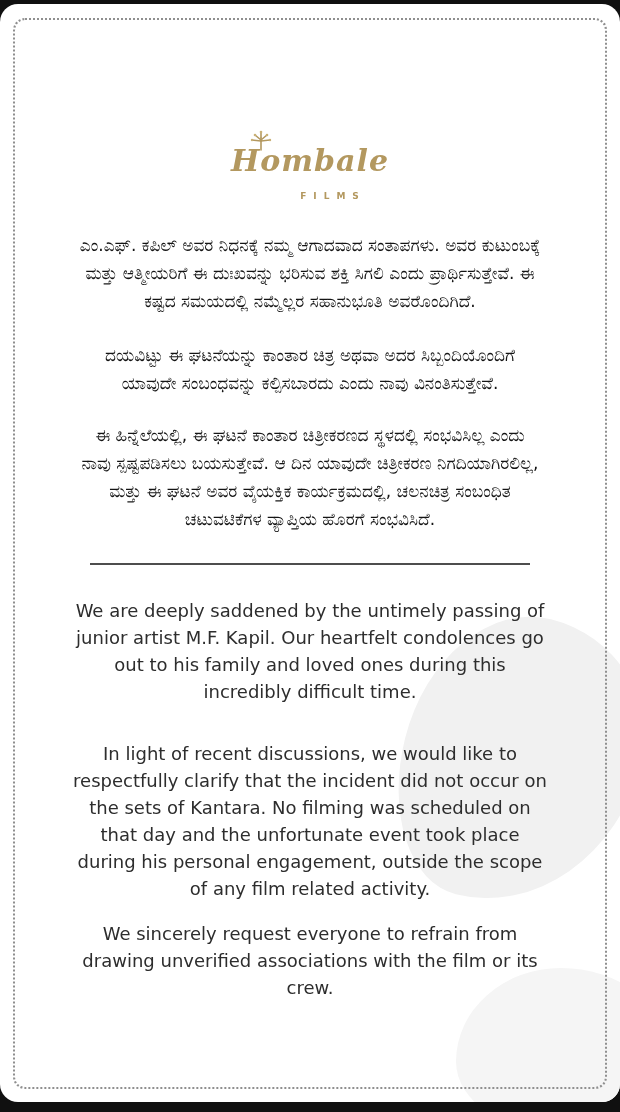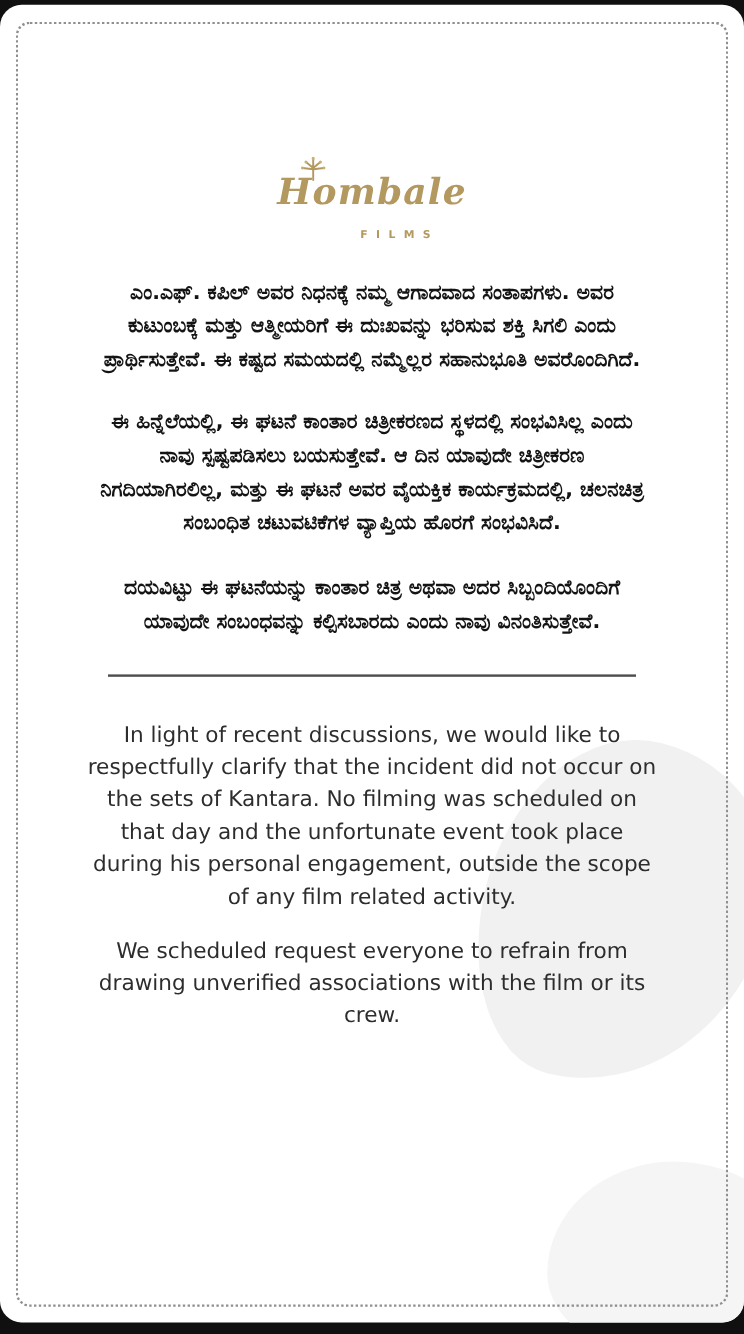--- a/index.html
+++ b/index.html
@@ -78,21 +78,21 @@
     color:#b3985f;
     margin-top:16px;
     padding-left:46px;
   }
   
   .kn{
     width:462px;
     margin:0 auto;
     font-size:17px;
     line-height:28px;
-    font-weight:700;
+    font-weight:400;
     color:#141414;
     font-family:"DejaVu Sans",sans-serif;
   }
   .kn-1{margin-top:28px;}
   .kn-2{margin-top:24px;}
   .kn-3{margin-top:26px;}
   
   .divider{
     width:440px;
     height:2px;
@@ -142,23 +142,24 @@
             <circle cx="13" cy="2" r="1.3" fill="#c9b176"></circle>
             <circle cx="4" cy="10" r="1.2" fill="#c9b176"></circle>
             <circle cx="22" cy="10" r="1.2" fill="#c9b176"></circle>
           </svg>
         </span>
         <span class="logo-brand">Hombale</span>
         <span class="logo-films">FILMS</span>
       </div>
 
       <p class="kn kn-1">ಎಂ.ಎಫ್. ಕಪಿಲ್ ಅವರ ನಿಧನಕ್ಕೆ ನಮ್ಮ ಆಗಾದವಾದ ಸಂತಾಪಗಳು. ಅವರ ಕುಟುಂಬಕ್ಕೆ ಮತ್ತು ಆತ್ಮೀಯರಿಗೆ ಈ ದುಃಖವನ್ನು ಭರಿಸುವ ಶಕ್ತಿ ಸಿಗಲಿ ಎಂದು ಪ್ರಾರ್ಥಿಸುತ್ತೇವೆ. ಈ ಕಷ್ಟದ ಸಮಯದಲ್ಲಿ ನಮ್ಮೆಲ್ಲರ ಸಹಾನುಭೂತಿ ಅವರೊಂದಿಗಿದೆ.</p>
+      <p class="kn kn-3">ದಯವಿಟ್ಟು ಈ ಘಟನೆಯನ್ನು ಕಾಂತಾರ ಚಿತ್ರ ಅಥವಾ ಅದರ ಸಿಬ್ಬಂದಿಯೊಂದಿಗೆ ಯಾವುದೇ ಸಂಬಂಧವನ್ನು ಕಲ್ಪಿಸಬಾರದು ಎಂದು ನಾವು ವಿನಂತಿಸುತ್ತೇವೆ.</p>
       <p class="kn kn-2">ಈ ಹಿನ್ನೆಲೆಯಲ್ಲಿ, ಈ ಘಟನೆ ಕಾಂತಾರ ಚಿತ್ರೀಕರಣದ ಸ್ಥಳದಲ್ಲಿ ಸಂಭವಿಸಿಲ್ಲ ಎಂದು ನಾವು ಸ್ಪಷ್ಟಪಡಿಸಲು ಬಯಸುತ್ತೇವೆ. ಆ ದಿನ ಯಾವುದೇ ಚಿತ್ರೀಕರಣ ನಿಗದಿಯಾಗಿರಲಿಲ್ಲ, ಮತ್ತು ಈ ಘಟನೆ ಅವರ ವೈಯಕ್ತಿಕ ಕಾರ್ಯಕ್ರಮದಲ್ಲಿ, ಚಲನಚಿತ್ರ ಸಂಬಂಧಿತ ಚಟುವಟಿಕೆಗಳ ವ್ಯಾಪ್ತಿಯ ಹೊರಗೆ ಸಂಭವಿಸಿದೆ.</p>
-      <p class="kn kn-3">ದಯವಿಟ್ಟು ಈ ಘಟನೆಯನ್ನು ಕಾಂತಾರ ಚಿತ್ರ ಅಥವಾ ಅದರ ಸಿಬ್ಬಂದಿಯೊಂದಿಗೆ ಯಾವುದೇ ಸಂಬಂಧವನ್ನು ಕಲ್ಪಿಸಬಾರದು ಎಂದು ನಾವು ವಿನಂತಿಸುತ್ತೇವೆ.</p>
 
       <hr class="divider">
 
+      <p class="en en-1">We are deeply saddened by the untimely passing of junior artist M.F. Kapil. Our heartfelt condolences go out to his family and loved ones during this incredibly difficult time.</p>
       <p class="en en-2">In light of recent discussions, we would like to respectfully clarify that the incident did not occur on the sets of Kantara. No filming was scheduled on that day and the unfortunate event took place during his personal engagement, outside the scope of any film related activity.</p>
-      <p class="en en-3">We scheduled request everyone to refrain from drawing unverified associations with the film or its crew.</p>
+      <p class="en en-3">We sincerely request everyone to refrain from drawing unverified associations with the film or its crew.</p>
 
     </div>
   </div>
 </div>
 
 </body></html>

